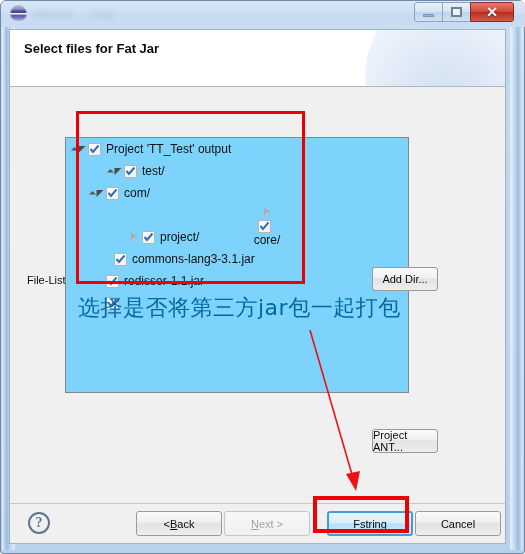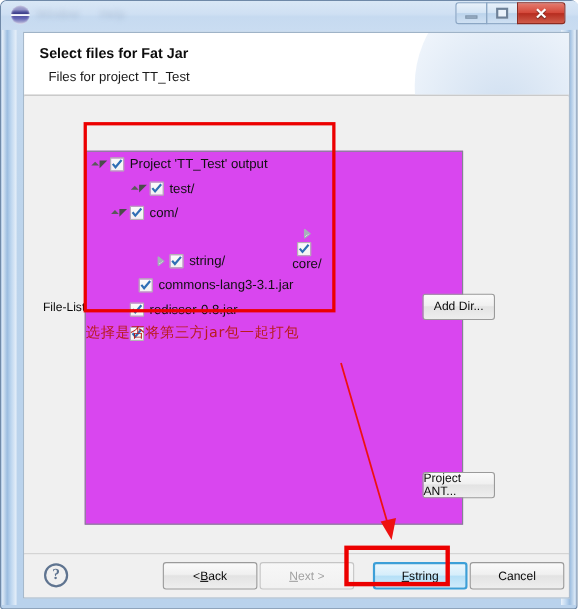--- a/index.html
+++ b/index.html
@@ -99,21 +99,21 @@
   }
   #btn-close .glyph {
     color: #ffffff; font-size: 14px; font-weight: bold;
     text-shadow: 0 1px 1px rgba(0,0,0,.55);
     line-height: 1;
     font-family: "Liberation Sans", sans-serif;
   }
 
   
   #dialog-client {
-    position: absolute; left: 20px; top: 28px;
+    position: absolute; left: 8px; top: 28px;
     width: 497px; height: 515px;
     background: #f0f0f0;
     border: 1px solid #9fb3c7;
   }
 
   
   #banner {
     position: absolute; left: 0; top: 0; width: 495px; height: 57px;
     background: #ffffff;
     border-bottom: 1px solid #b5b5b5;
@@ -141,22 +141,22 @@
   }
 
   #filelist-label {
     position: absolute; left: 17px; top: 186px;
     font-size: 11px; color: #0a0a0a;
   }
 
   
   #tree-panel {
     position: absolute; left: 55px; top: 49px;
-    width: 344px; height: 340px;
-    background: #d946ef;
+    width: 344px; height: 256px;
+    background: #7dd3fc;
     border: 1px solid #828790;
     overflow: hidden;
   }
   .tree-row {
     position: relative;
     height: 22px;
     display: flex; align-items: center;
     font-size: 12px; color: #101010;
     white-space: nowrap;
   }
@@ -215,21 +215,21 @@
   #anno-box {
     position: absolute; left: 75px; top: 110px;
     width: 230px; height: 174px;
     border: 3px solid #ec0000;
     pointer-events: none;
   }
 
   
   #anno-text {
     position: absolute; left: 78px; top: 293px;
-    font-size: 13px; color: #b91c1c;
+    font-size: 22px; color: #0369a1;
     font-family: "DejaVu Sans", "Liberation Sans", sans-serif;
     white-space: nowrap;
     letter-spacing: .5px;
   }
 
   
   #anno-arrow { position: absolute; left: 0; top: 0; width: 525px; height: 554px; pointer-events: none; }
 
   
   .btn {
@@ -314,21 +314,20 @@
     <div class="winbtn" id="btn-close">
       <span class="glyph">✕</span>
     </div>
   </div>
 
   <div id="dialog-client">
 
     <div id="banner">
       <div id="banner-sheen"></div>
       <div id="banner-title">Select files for Fat Jar</div>
-      <div id="banner-subtitle">Files for project TT_Test</div>
     </div>
 
     <div id="body-area">
 
       <div id="filelist-label">File-List:</div>
 
       <div id="tree-panel">
         <div id="tree-rows">
             <div class="tree-row" style="padding-left: 6px;">
               <span class="tw expanded">
@@ -386,39 +385,39 @@
               <span class="tw collapsed">
                 <svg width="7" height="9" viewBox="0 0 7 9">
                   <polygon points="1,0.5 6,4.5 1,8.5" fill="#ffffff" stroke="#a2acb8" stroke-width="1"></polygon>
                 </svg>
               </span>
               <span class="cb">
                 <svg width="11" height="11" viewBox="0 0 11 11" style="position:absolute;left:0;top:0">
                   <polyline points="1.5,5 4,8 9.5,1.5" fill="none" stroke="#2f6fb5" stroke-width="2"></polyline>
                 </svg>
               </span>
-              <span class="tree-label">string/</span>
+              <span class="tree-label">project/</span>
             </div>
             <div class="tree-row" style="padding-left: 32px;">
               <span class="tw empty"></span>
               <span class="cb">
                 <svg width="11" height="11" viewBox="0 0 11 11" style="position:absolute;left:0;top:0">
                   <polyline points="1.5,5 4,8 9.5,1.5" fill="none" stroke="#2f6fb5" stroke-width="2"></polyline>
                 </svg>
               </span>
               <span class="tree-label">commons-lang3-3.1.jar</span>
             </div>
             <div class="tree-row" style="padding-left: 24px;">
               <span class="tw empty"></span>
               <span class="cb">
                 <svg width="11" height="11" viewBox="0 0 11 11" style="position:absolute;left:0;top:0">
                   <polyline points="1.5,5 4,8 9.5,1.5" fill="none" stroke="#2f6fb5" stroke-width="2"></polyline>
                 </svg>
               </span>
-              <span class="tree-label">redisser-0.8.jar</span>
+              <span class="tree-label">redisser-1.1.jar</span>
             </div>
             <div class="tree-row" style="padding-left: 24px;">
               <span class="tw empty"></span>
               <span class="cb">
                 <svg width="11" height="11" viewBox="0 0 11 11" style="position:absolute;left:0;top:0">
                   <polyline points="1.5,5 4,8 9.5,1.5" fill="none" stroke="#2f6fb5" stroke-width="2"></polyline>
                 </svg>
               </span>
             </div>
           </div>

